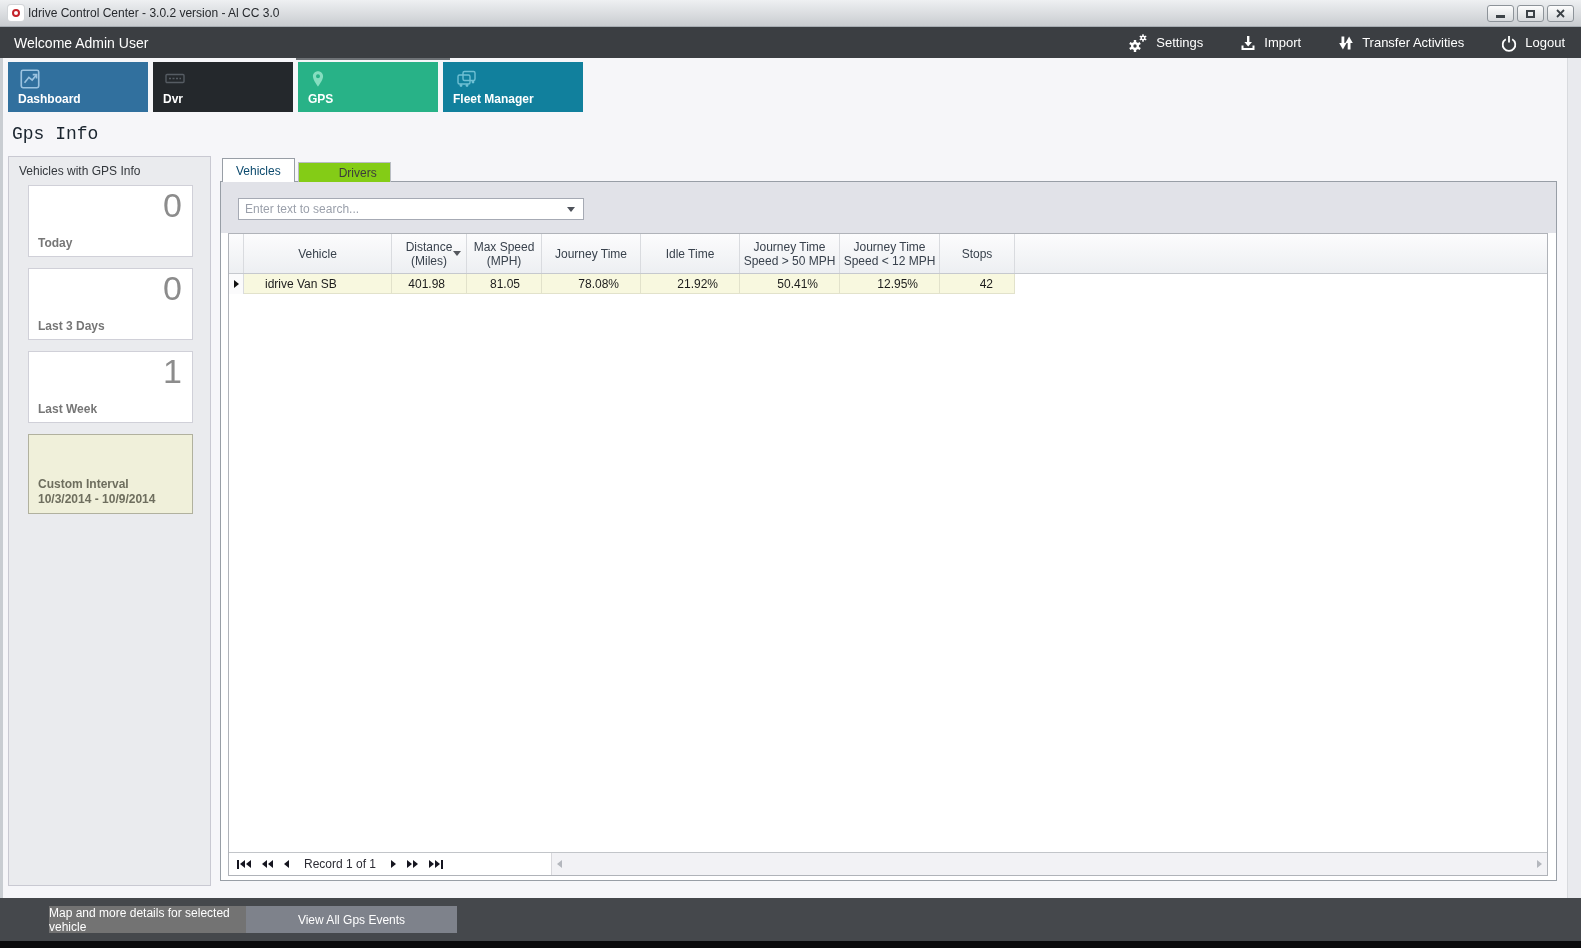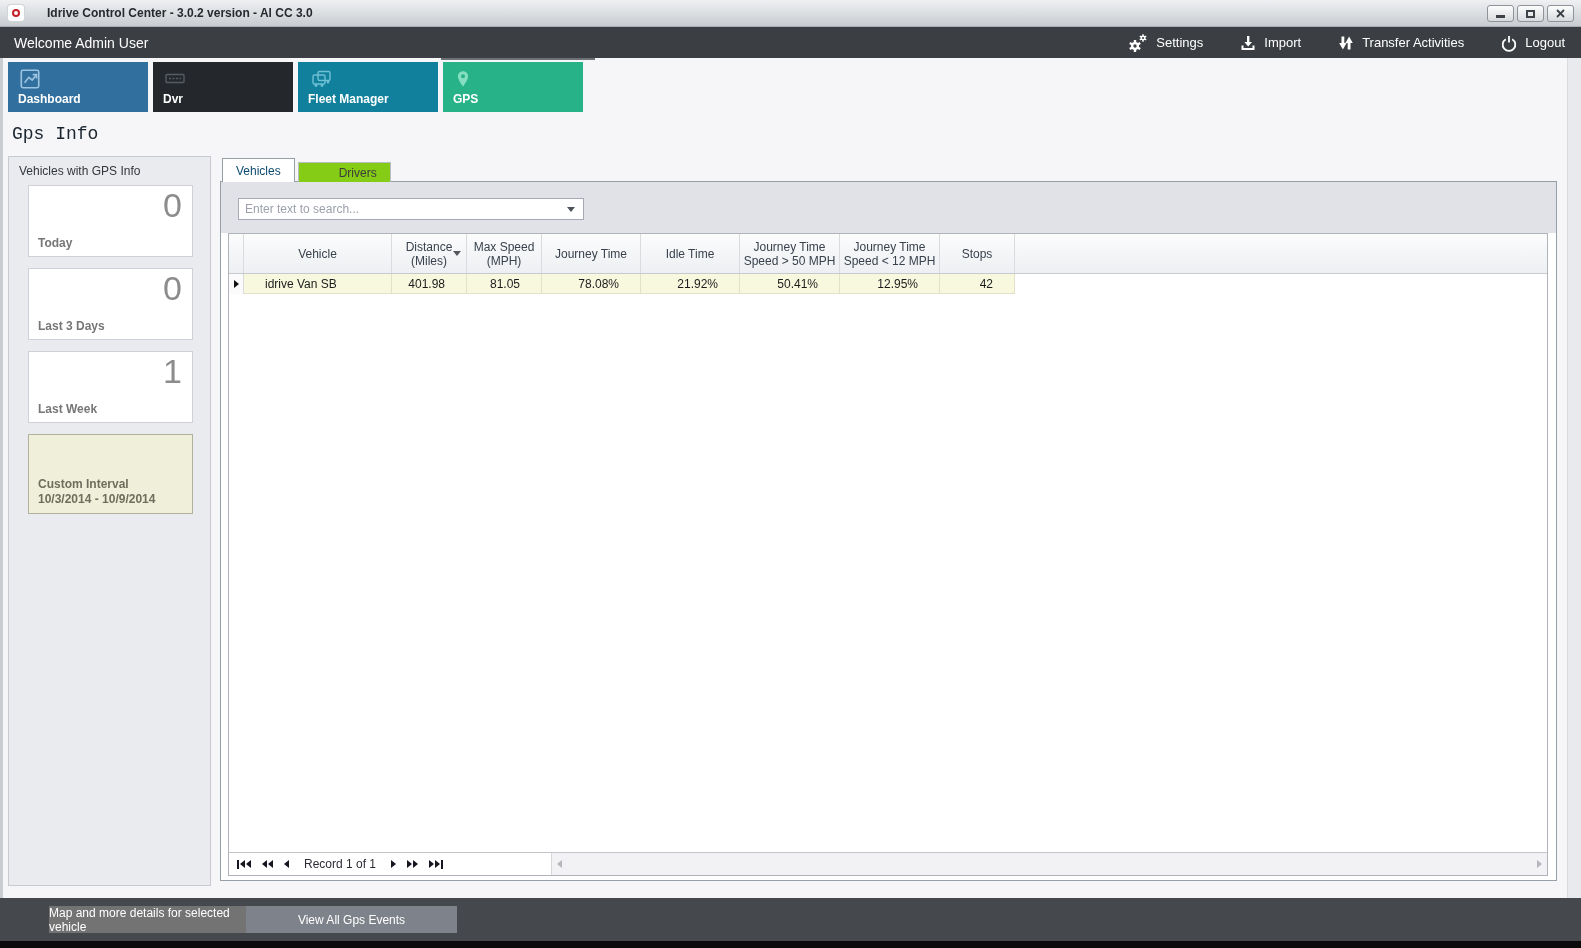--- a/index.html
+++ b/index.html
@@ -7,21 +7,21 @@
   body { font-family:"Liberation Sans", sans-serif; }
   .window { position:relative; width:1581px; height:948px; background:#f6f6f9; overflow:hidden; font-size:12px; color:#222; }
 
   
   .titlebar { position:absolute; left:0; top:0; width:100%; height:27px;
     background:linear-gradient(#eef0f2,#c9ccd0); border-bottom:1px solid #a7adb3;
     display:flex; align-items:center; padding-left:8px; }
   .logo { width:16px; height:16px; background:#fff; border-radius:3px; box-shadow:0 0 0 1px #d2d5d8;
     display:flex; align-items:center; justify-content:center; }
   .logo .ring { width:8px; height:8px; border:2.5px solid #c4232a; border-radius:50%; }
-  .title-text { margin-left:23px; font-weight:bold; color:#26292d; }
+  .title-text { margin-left:4px; font-weight:normal; color:#26292d; }
   .win-btns { position:absolute; right:7px; top:5px; display:flex; gap:3px; }
   .win-btn { width:27px; height:17px; border:1px solid #8d9399; border-radius:3px;
     background:linear-gradient(#fdfdfd,#d7dadd); display:flex; align-items:center; justify-content:center; }
   .glyph-min { width:9px; height:3px; background:#3c4247; margin-top:6px; }
   .glyph-max { width:9px; height:8px; border:2px solid #3c4247; }
 
   
   .topbar { position:absolute; left:0; top:27px; width:100%; height:31px; background:#3b3e42;
     display:flex; align-items:center; padding:0 16px 0 14px; color:#fff; }
   .welcome { font-size:14px; }
@@ -202,36 +202,36 @@
       </svg>
       <span class="tile-label">Dashboard</span>
     </div>
     <div class="tile" style="background: rgb(36, 40, 44);">
       <svg width="26" height="24" viewBox="0 0 26 22">
         <rect x="3" y="6.5" width="18" height="8" rx="1" stroke="#565c63" stroke-width="1.4" fill="none"></rect>
         <line x1="6" y1="10.5" x2="18" y2="10.5" stroke="#565c63" stroke-width="1.6" stroke-dasharray="2 1.5"></line>
       </svg>
       <span class="tile-label">Dvr</span>
     </div>
+    <div class="tile selected" style="background: rgb(40, 178, 135);">
+      <svg width="20" height="24" viewBox="0 0 22 22">
+        <path fill-rule="evenodd" fill="#86dec0" d="M11 2.5c-3.1 0-5.6 2.5-5.6 5.6 0 4.2 5.6 11.4 5.6 11.4s5.6-7.2 5.6-11.4c0-3.1-2.5-5.6-5.6-5.6zm0 7.8a2.2 2.2 0 1 1 0-4.4 2.2 2.2 0 0 1 0 4.4z"></path>
+      </svg>
+      <span class="tile-label">GPS</span>
+    </div>
     <div class="tile" style="background: rgb(17, 128, 157);">
       <svg width="28" height="24" viewBox="0 0 28 22">
         <rect x="10" y="3.5" width="12" height="9" rx="1.5" stroke="#6fc0d4" stroke-width="1.4" fill="none"></rect>
         <rect x="5" y="7" width="12" height="9" rx="1.5" stroke="#6fc0d4" stroke-width="1.4" fill="none"></rect>
         <circle cx="8" cy="17.5" r="1.4" fill="#6fc0d4"></circle>
         <circle cx="14" cy="17.5" r="1.4" fill="#6fc0d4"></circle>
         <circle cx="20" cy="14" r="1.4" fill="#6fc0d4"></circle>
       </svg>
       <span class="tile-label">Fleet Manager</span>
     </div>
-    <div class="tile selected" style="background: rgb(40, 178, 135);">
-      <svg width="20" height="24" viewBox="0 0 22 22">
-        <path fill-rule="evenodd" fill="#86dec0" d="M11 2.5c-3.1 0-5.6 2.5-5.6 5.6 0 4.2 5.6 11.4 5.6 11.4s5.6-7.2 5.6-11.4c0-3.1-2.5-5.6-5.6-5.6zm0 7.8a2.2 2.2 0 1 1 0-4.4 2.2 2.2 0 0 1 0 4.4z"></path>
-      </svg>
-      <span class="tile-label">GPS</span>
-    </div>
   </div>
 
   <div class="page-heading">Gps Info</div>
 
   <div class="left-panel">
     <div class="left-panel-title">Vehicles with GPS Info</div>
     <div class="card t0">
       <span class="card-value">0</span>
       <span class="card-label">Today</span>
     </div>

